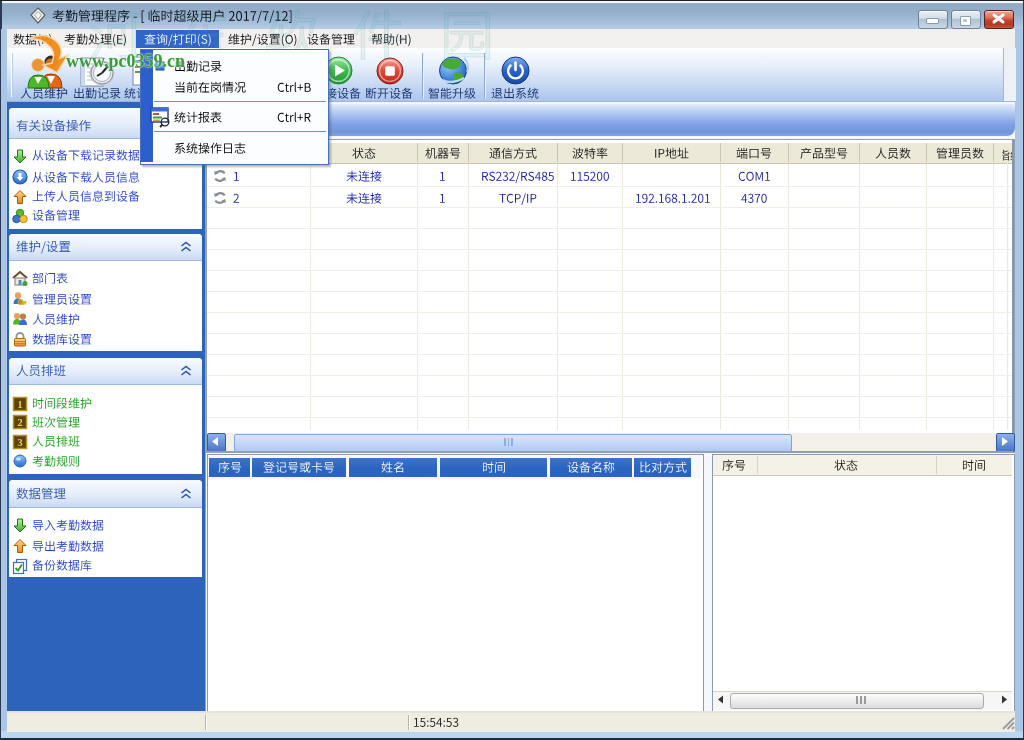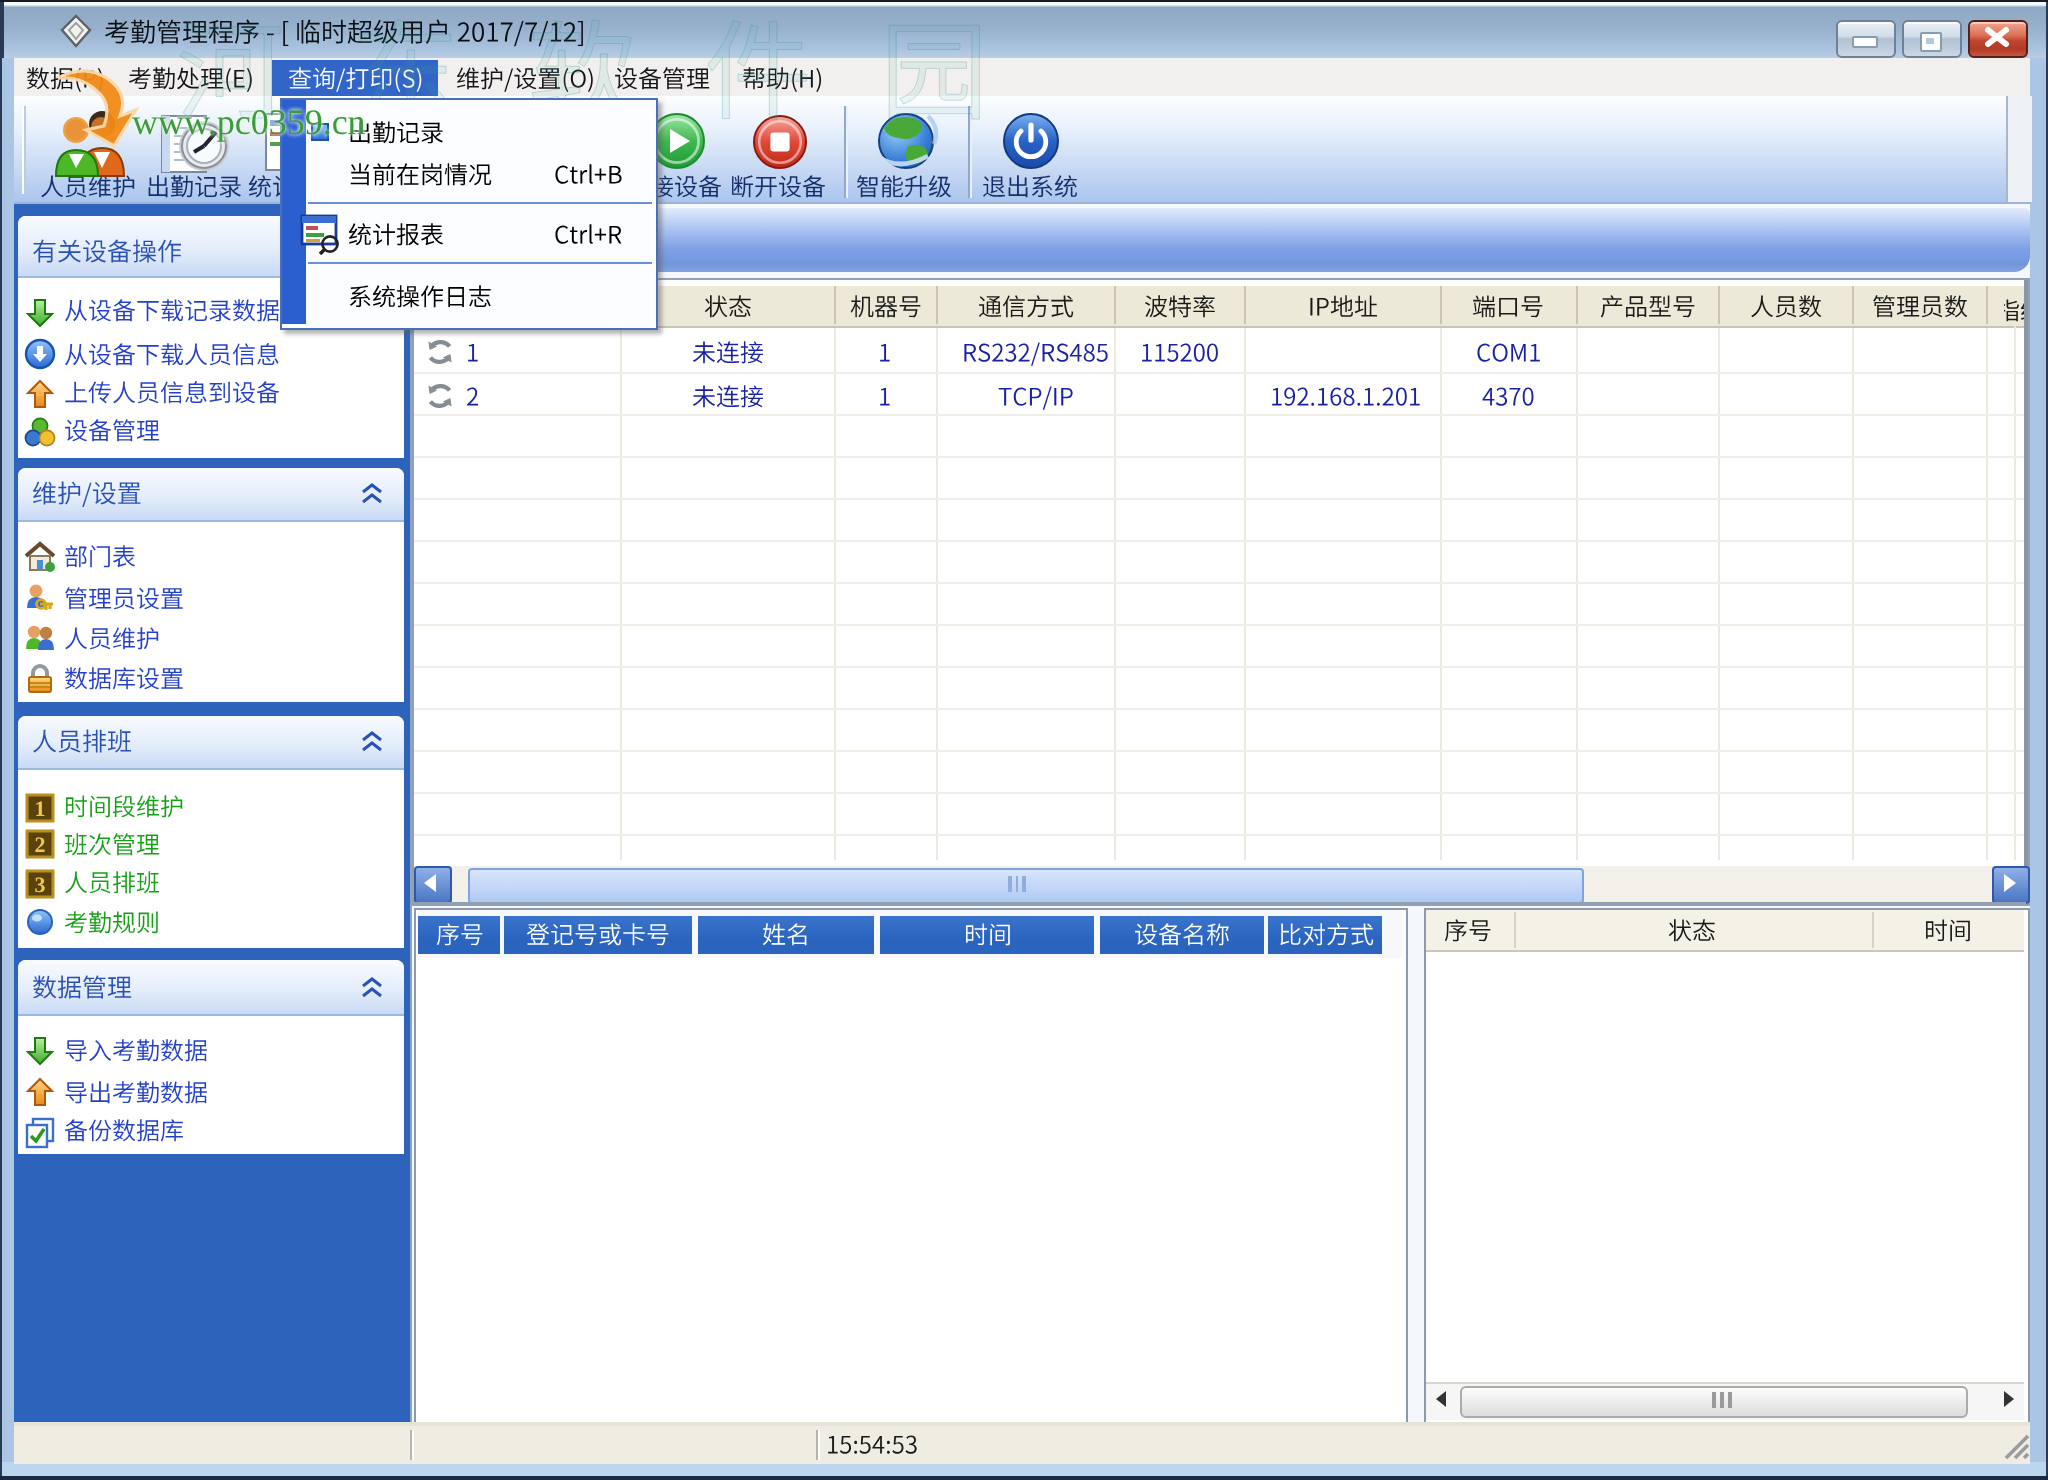--- a/index.html
+++ b/index.html
@@ -954,21 +954,21 @@
 <rect x="1" y="1" width="17" height="3.5" fill="#3A6FD0"></rect>
 <rect x="3" y="6" width="6" height="2" fill="#C05050"></rect>
       <rect x="3" y="9.5" width="9" height="2" fill="#3FA040"></rect>
       <rect x="3" y="12.5" width="7" height="1.5" fill="#D0A030"></rect>
 <circle cx="15" cy="15" r="3.8" fill="none" stroke="#222" stroke-width="1.3"></circle>
       <path d="M12.5 17.5 L10 20" stroke="#222" stroke-width="1.8"></path>
     </svg>
     <svg class="t" style="left:25px;top:34px;z-index:60" width="46" height="44" opacity="0.95">
 <path d="M4 5 Q19 -3 31 7 Q39 14 35 24 L43 21 L32 39 L18 31 L27 29 Q31 18 24 12 Q16 4 4 5 Z" fill="#F28A18" stroke="#FBD9A8" stroke-width="1.6"></path>
     </svg>
-    <div style="position:absolute;left:66px;top:51px;z-index:60;font-family:'Liberation Serif';font-weight:normal;font-size:18px;color:#3C9A3C;text-shadow:0 0 2px rgba(235,250,235,.9),0 0 2px rgba(235,250,235,.9);letter-spacing:0px">www.pc0359.cn</div>
+    <div style="position:absolute;left:66px;top:51px;z-index:60;font-family:'Liberation Serif';font-weight:bold;font-size:18px;color:#3C9A3C;text-shadow:0 0 2px rgba(235,250,235,.9),0 0 2px rgba(235,250,235,.9);letter-spacing:0px">www.pc0359.cn</div>
     <svg class="t" style="left:88.0px;top:-1.8px" width="54.0" height="71.3">
       <g fill="rgba(90,175,160,0.10)" stroke="rgba(55,135,150,0.36)" stroke-width="1.4" transform="translate(0,57.24) scale(0.27000,-0.27000)">
         <use href="#g140" x="0"></use>
       </g>
     </svg>
     <svg class="t" style="left:176.0px;top:-1.8px" width="54.0" height="71.3">
       <g fill="rgba(90,175,160,0.10)" stroke="rgba(55,135,150,0.36)" stroke-width="1.4" transform="translate(0,57.24) scale(0.27000,-0.27000)">
         <use href="#g141" x="0"></use>
       </g>
     </svg>

